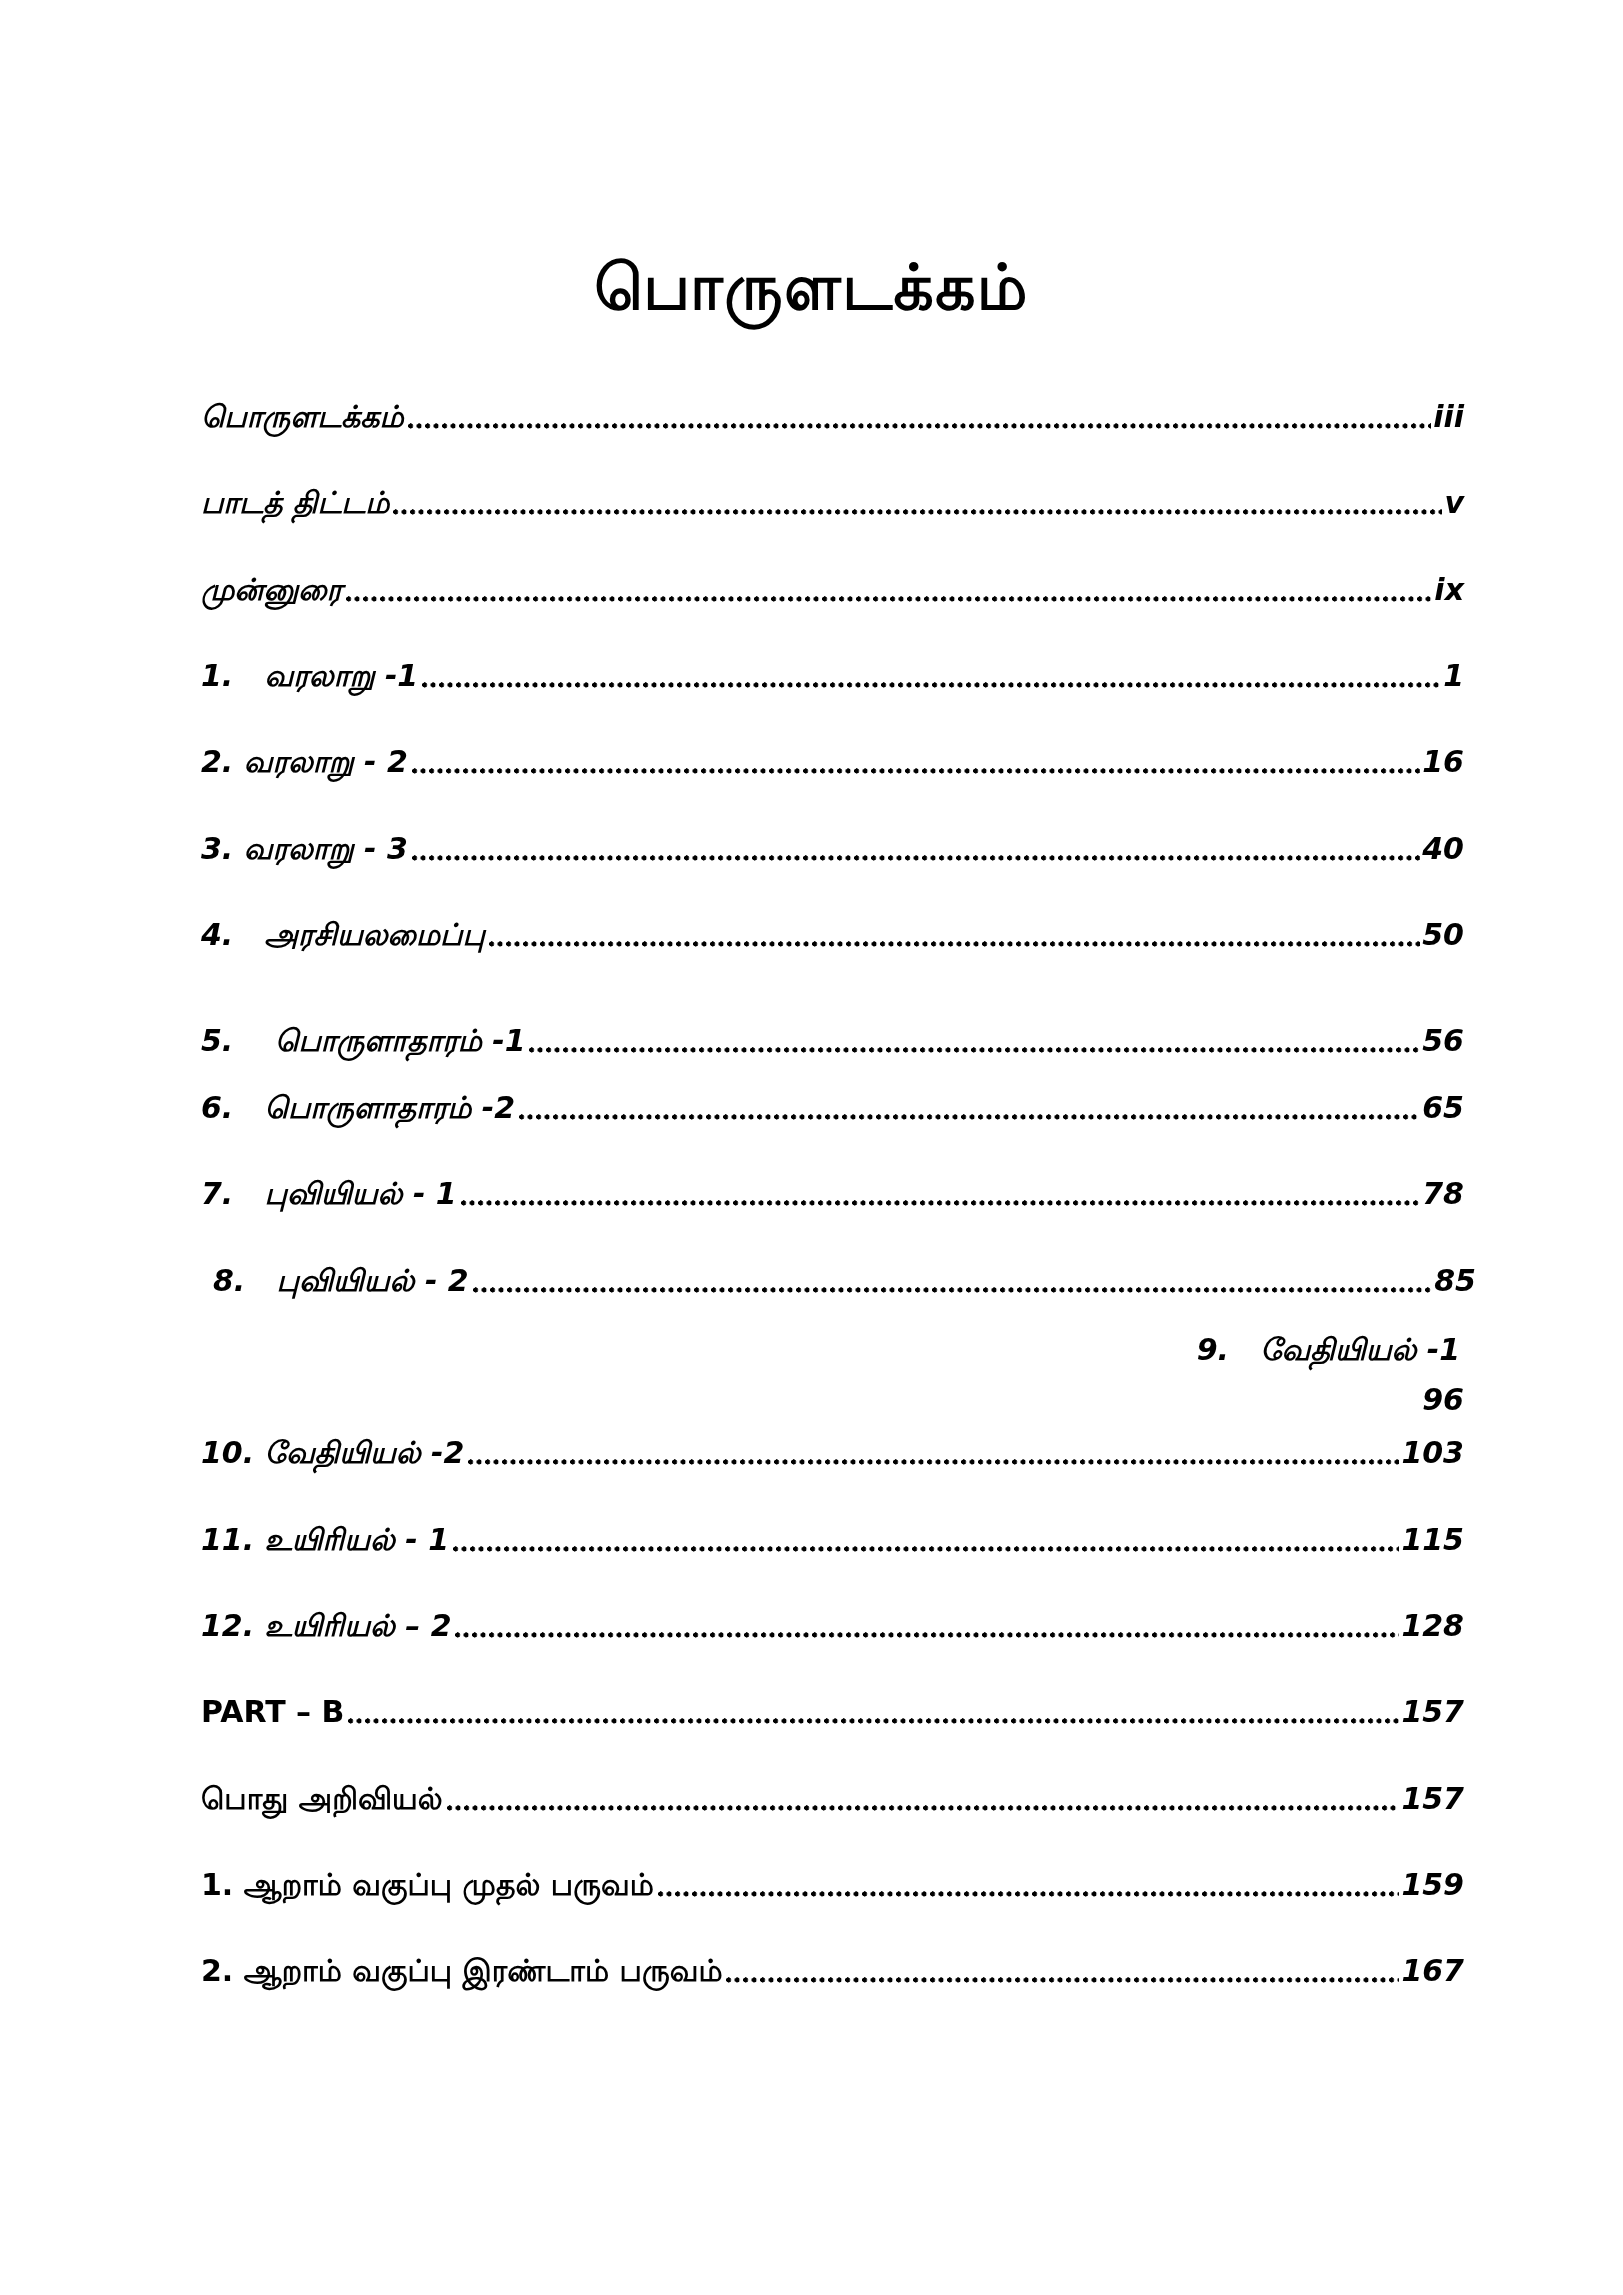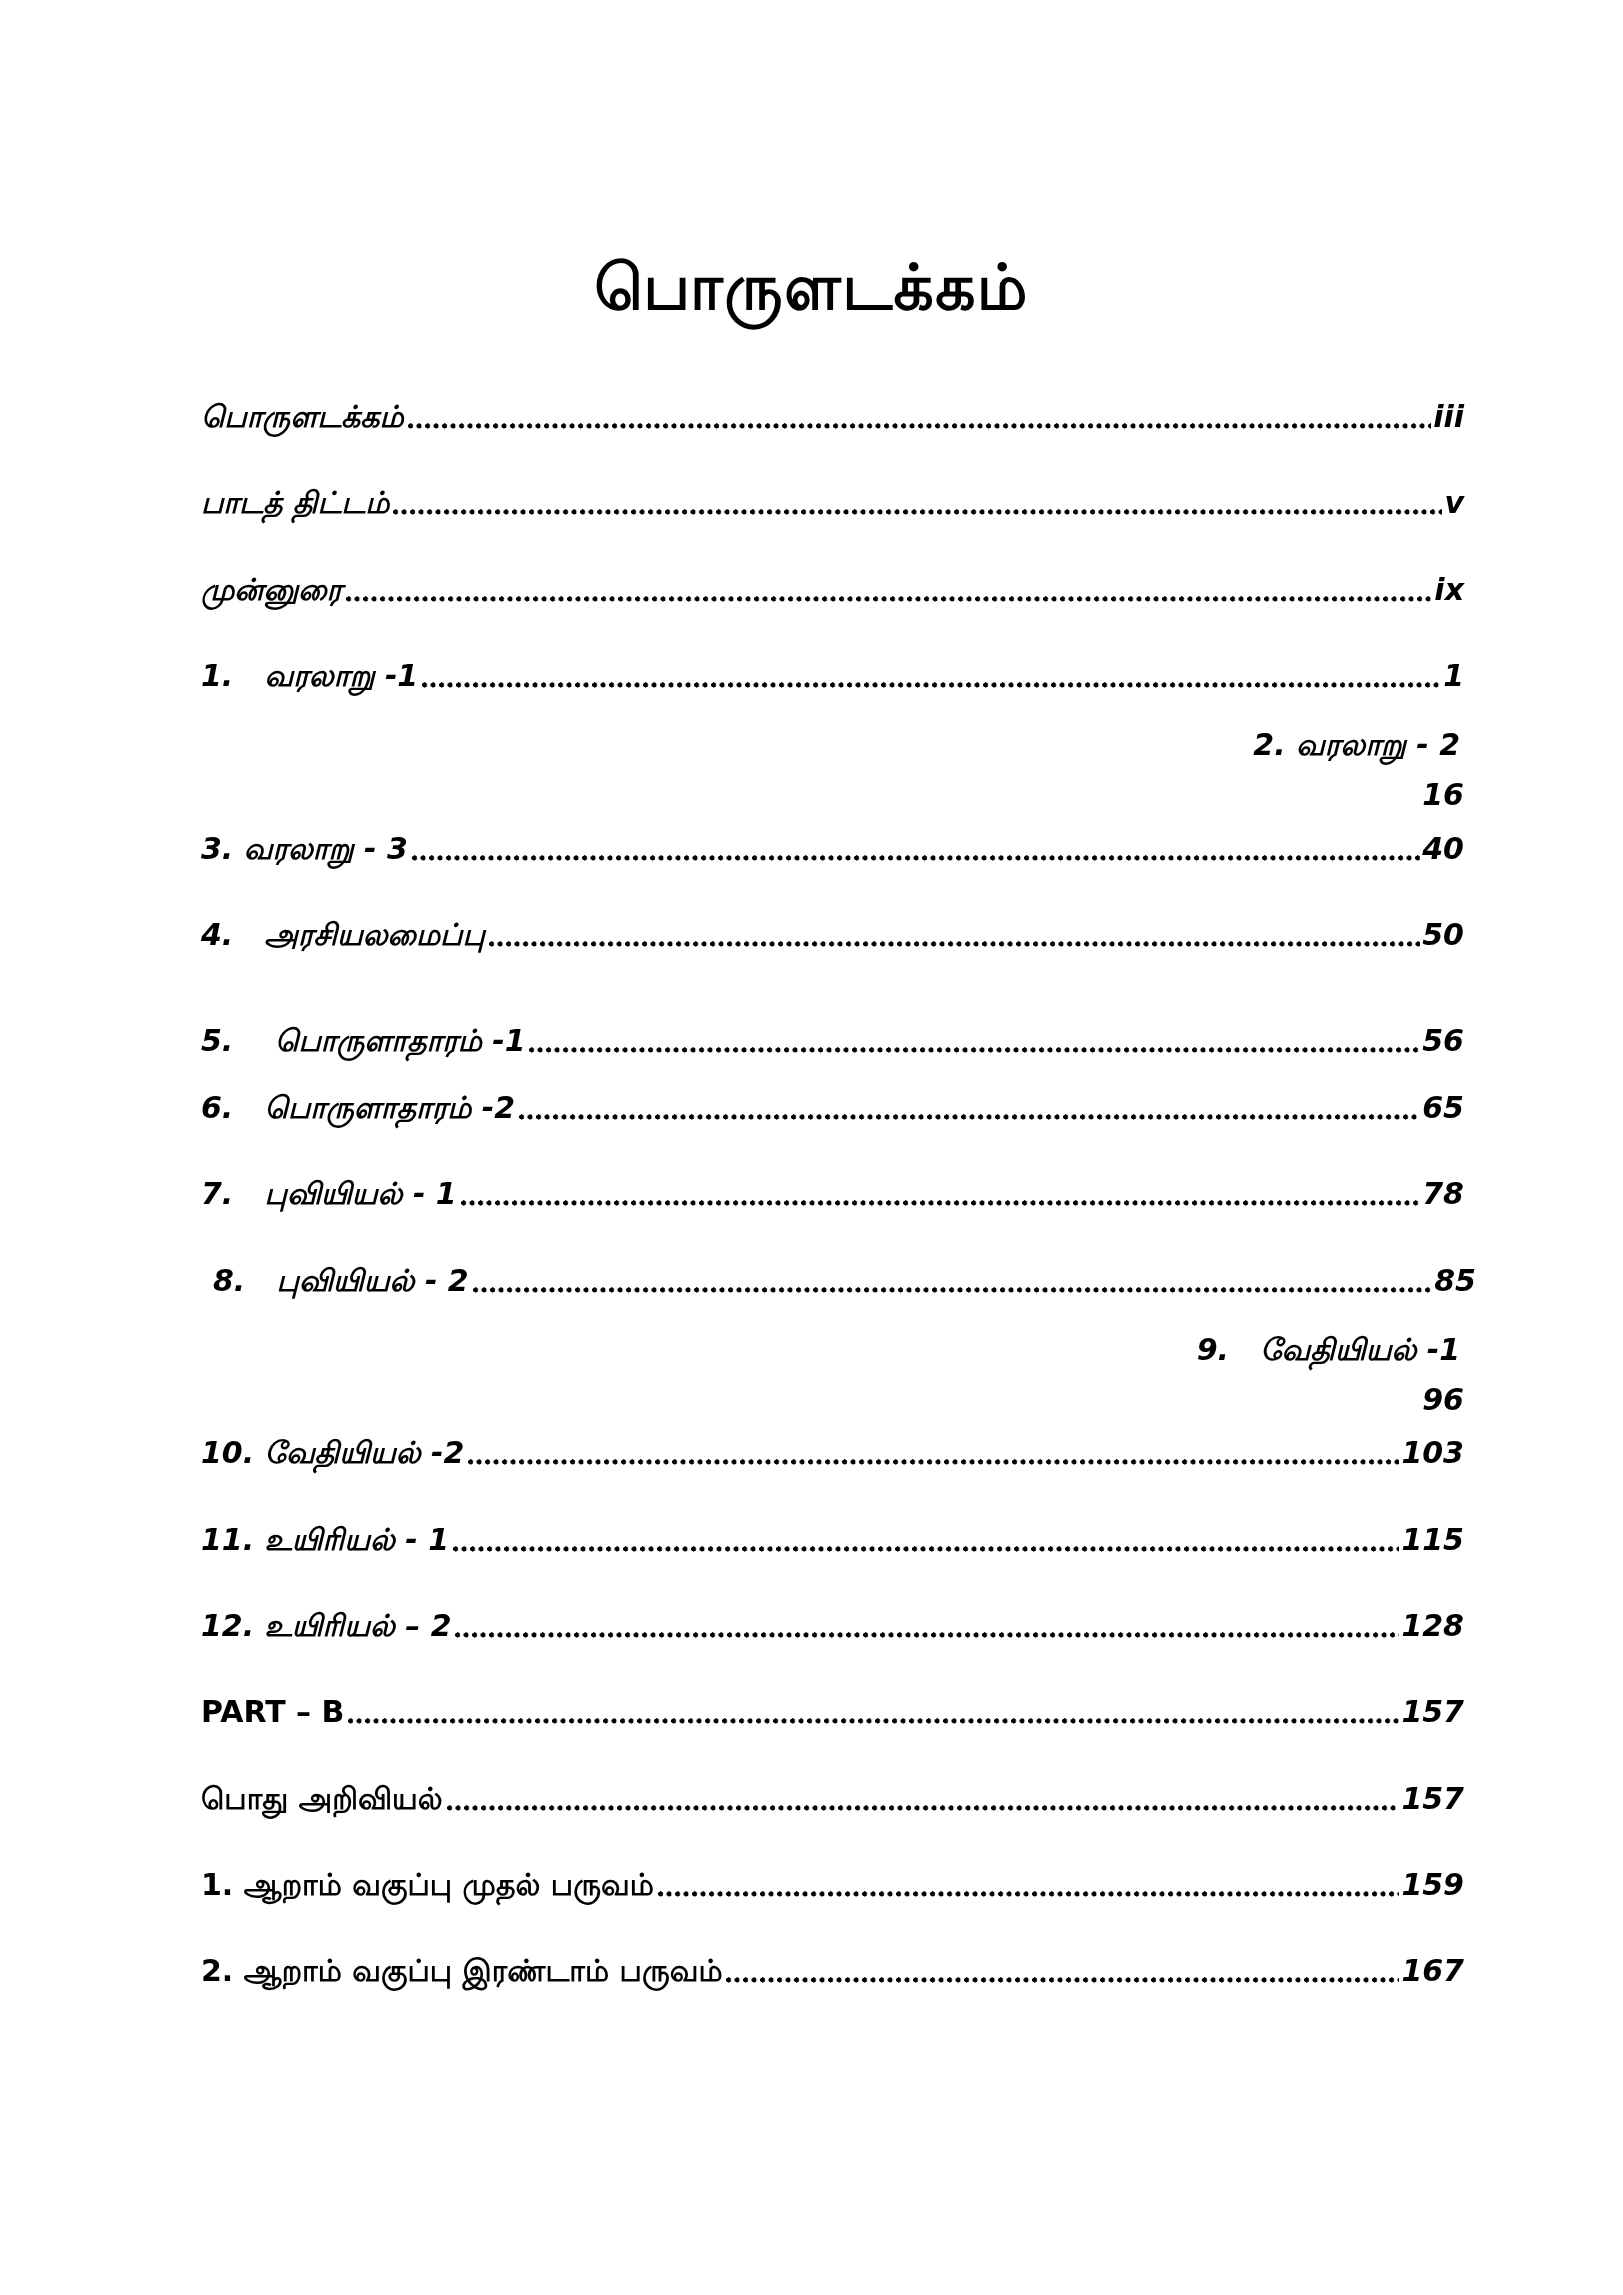--- a/index.html
+++ b/index.html
@@ -97,21 +97,21 @@
       <span class="toc-leader"></span>
       <span class="toc-page">ix</span>
     </div>
 
     <div class="toc-row" style="top:259px;">
       <span class="toc-label">1.   வரலாறு -1</span>
       <span class="toc-leader"></span>
       <span class="toc-page">1</span>
     </div>
 
-    <div class="toc-row" style="top:345px;flex-direction:column;">
+    <div class="toc-row" style="top:345px;">
       <span class="toc-label">2. வரலாறு - 2</span>
       <span class="toc-leader"></span>
       <span class="toc-page">16</span>
     </div>
 
     <div class="toc-row" style="top:432px;">
       <span class="toc-label">3. வரலாறு - 3</span>
       <span class="toc-leader"></span>
       <span class="toc-page">40</span>
     </div>

